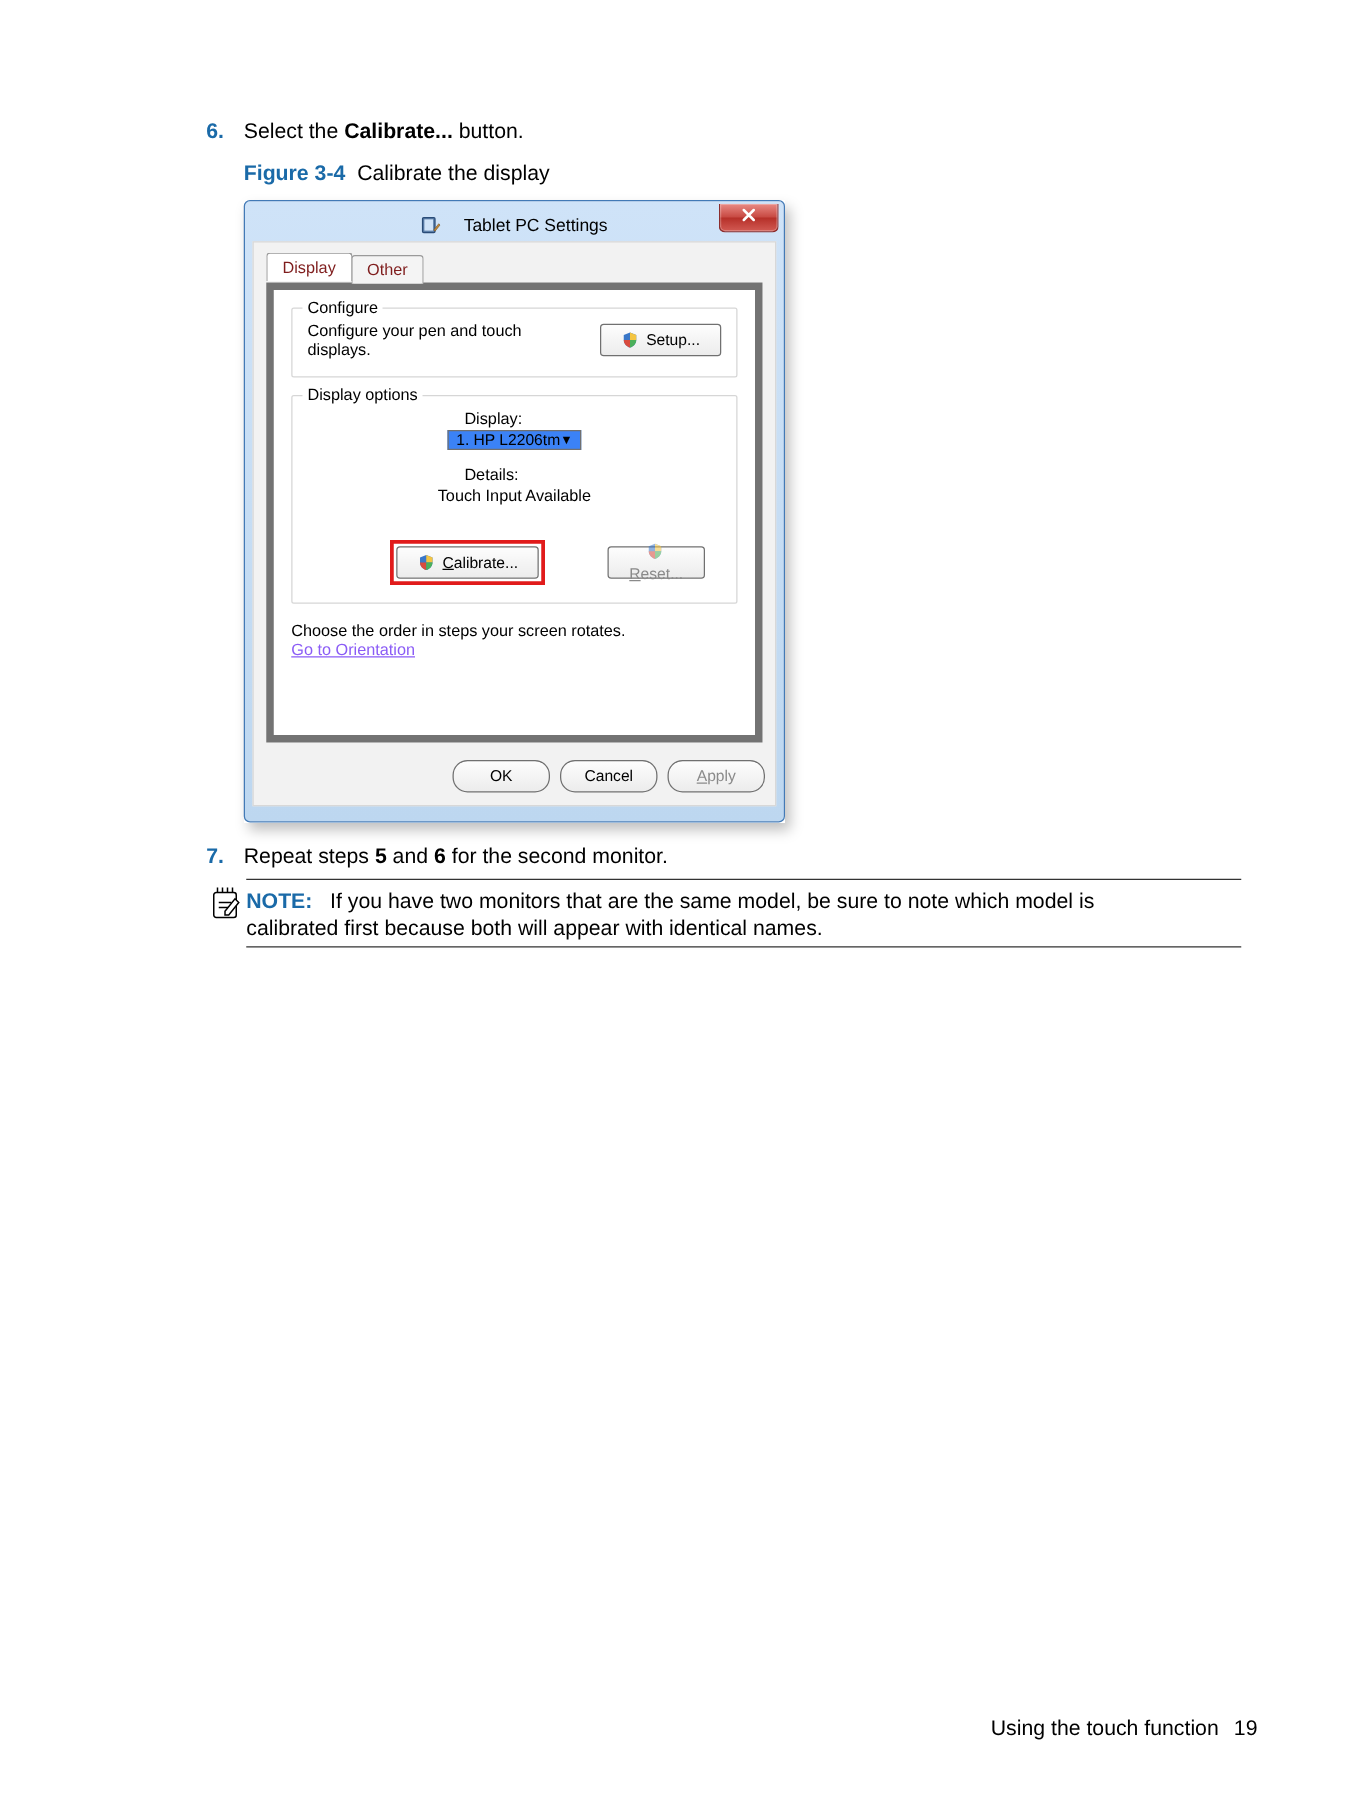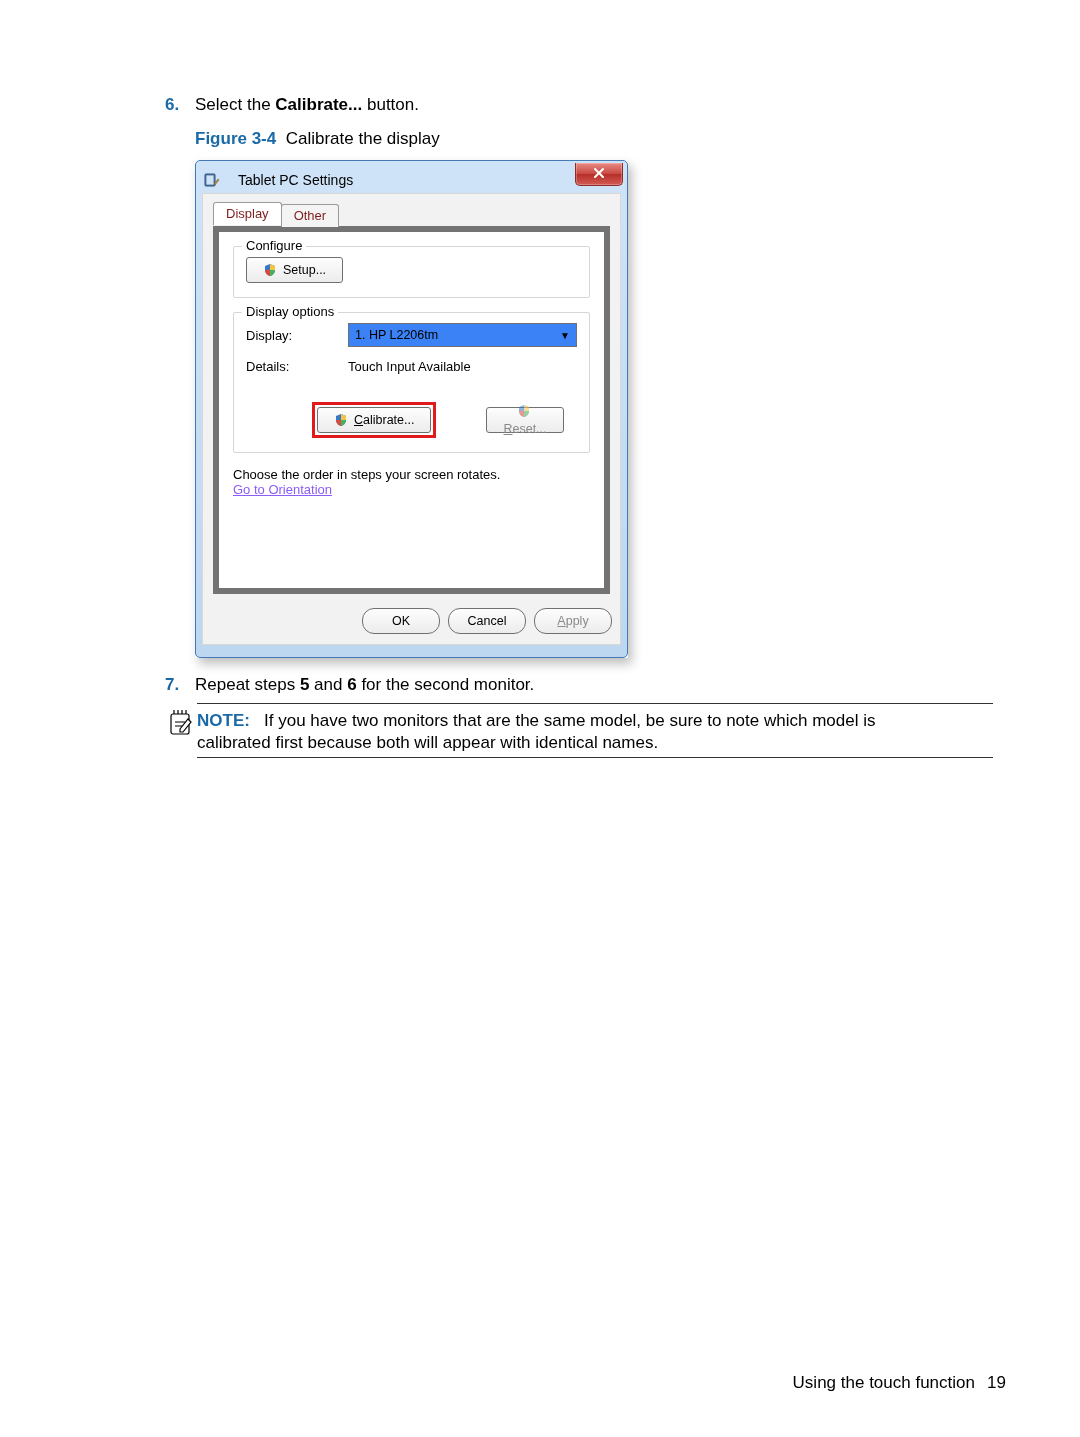--- a/index.html
+++ b/index.html
@@ -84,20 +84,21 @@
     padding: 6px;
     font-family: "Segoe UI", Tahoma, sans-serif;
   }
   .titlebar {
     position: relative;
     height: 26px;
     display: flex;
     align-items: center;
     gap: 18px;
     padding: 0 2px;
+    justify-content: center;
   }
   .titlebar .app-icon {
     width: 16px; height: 16px;
     display: inline-block;
   }
   .titlebar .title {
     font-size: 14px;
     color: #000;
   }
   .close-btn {
@@ -205,22 +206,23 @@
   }
   .win-btn .shield {
     width: 14px; height: 14px; display: inline-block; margin-right: 2px;
   }
   .win-btn u { text-decoration: underline; }
   .win-btn.disabled { color: #8a8a8a; flex-direction: column; }
 
   .row {
     display: flex;
     align-items: center;
-    gap: 22px;
+    gap: 2px;
     margin-bottom: 12px;
+    flex-direction: column;
   }
   .row .lbl { width: 80px; }
   .combo {
     flex: 1;
     height: 22px;
     border: 1px solid #707070;
     background: #3b82f6;
     display: flex;
     align-items: center;
     justify-content: space-between;
@@ -306,20 +308,21 @@
         <div class="tabs">
           <div class="tab tab-active">Display</div>
           <div class="tab">Other</div>
         </div>
 
         <div class="tab-page">
 
           <div class="fs">
             <div class="fs-title">Configure</div>
             <div class="cfg-row">
+              <div class="cfg-text">Configure your pen and touch displays.</div>
               <div class="win-btn">
                 <span class="shield">
                   <svg viewBox="0 0 14 14">
                     <path d="M7 1 L12 3 V7 C12 10 9.5 12.5 7 13 C4.5 12.5 2 10 2 7 V3 Z" fill="#3a77c8"></path>
                     <path d="M7 1 L12 3 V7 H7 Z" fill="#f4c542"></path>
                     <path d="M7 13 C4.5 12.5 2 10 2 7 H7 Z" fill="#d94b3d"></path>
                     <path d="M7 13 C9.5 12.5 12 10 12 7 H7 Z" fill="#4bb05a"></path>
                   </svg>
                 </span>
                 <span>Setup...</span>

